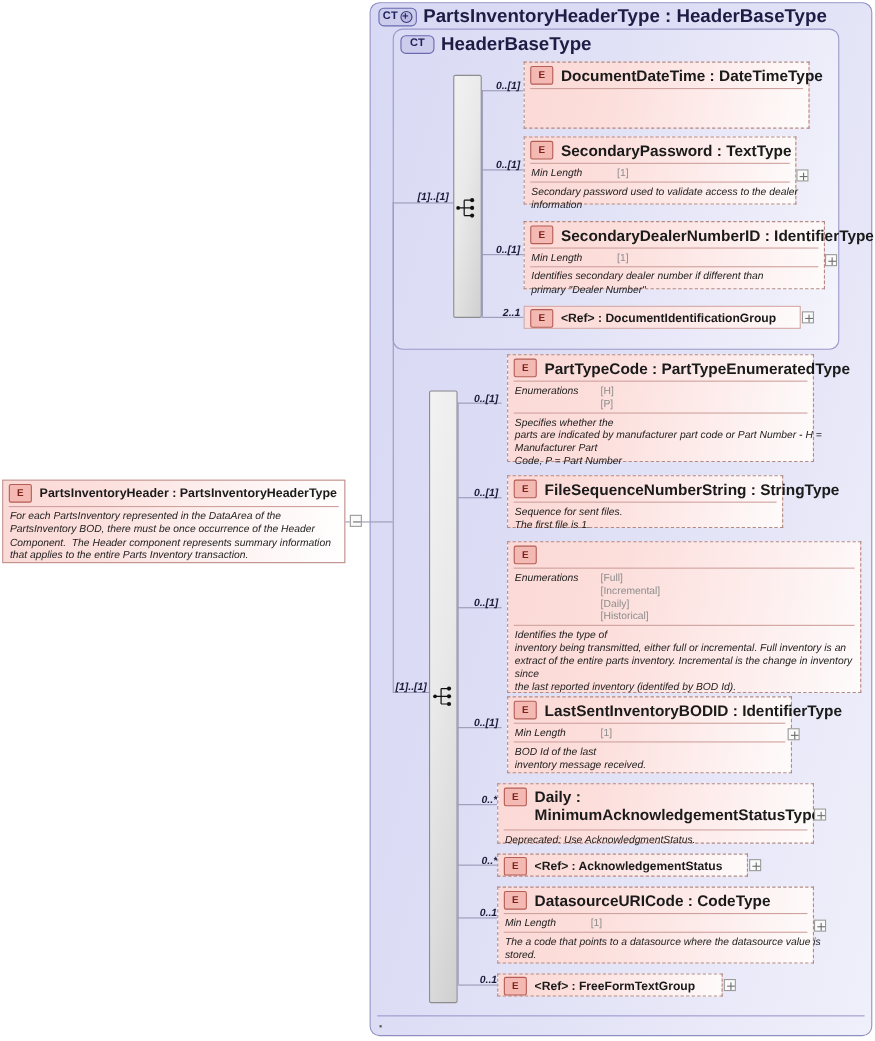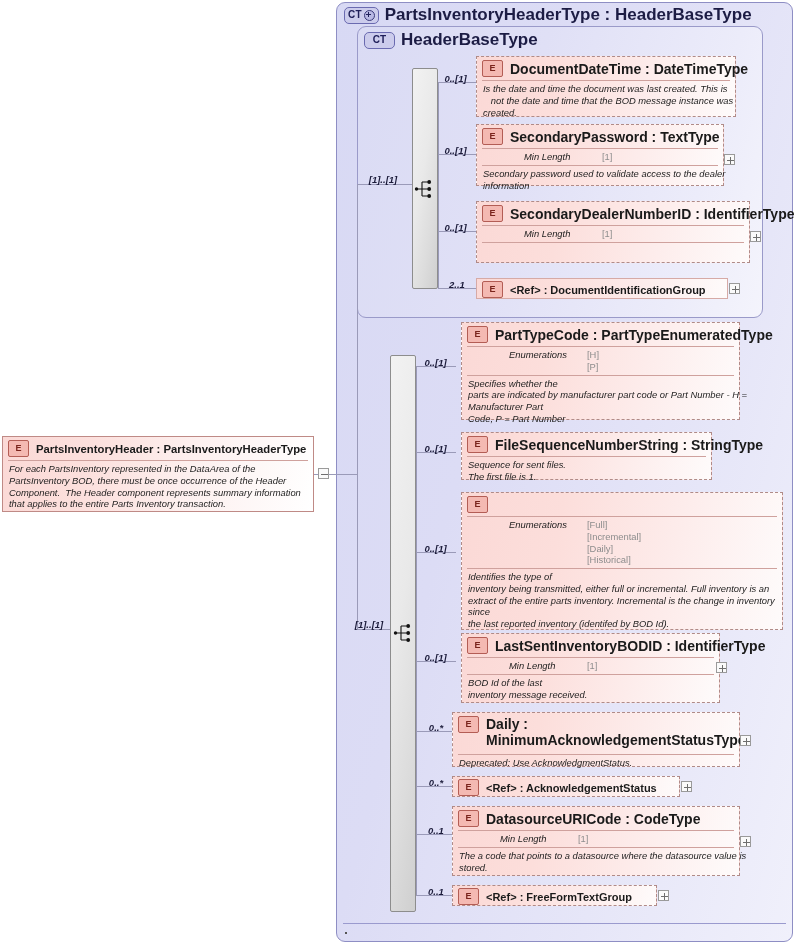--- a/index.html
+++ b/index.html
@@ -70,21 +70,21 @@
   .seq1-icon{left:414px;top:178px;}
   .seq2-icon{left:393px;top:622px;}
 
   
   .line-h{height:0;border-top:1px solid #9a9ab8;}
   .line-v{width:0;border-left:1px solid #9a9ab8;}
 
   
   .card{
     font-size:9.5px;font-style:italic;font-weight:bold;color:#1b1b3a;
-    white-space:nowrap;text-align:center;
+    white-space:nowrap;text-align:right;
   }
 
   
   .ebox{
     background:linear-gradient(100deg,#fbd9d6 0%,#fcdedb 30%,#fdeceb 65%,#fefbfb 100%);
     border:1px solid #c8928e;
   }
   .ebox.optional{border:1px dashed #b08b88;}
   .ebox.solid{border:1px solid #d6aaa6;}
 
@@ -98,21 +98,21 @@
     font-size:9px;font-weight:bold;color:#7a241c;
     display:flex;align-items:center;justify-content:center;line-height:1;
   }
   .e-name{
     font-size:14px;font-weight:bold;color:#1a1a1a;white-space:nowrap;
   }
   .e-name.wrap{white-space:normal;line-height:1.15;}
 
   .ebox-sep{height:0;border-top:1px solid #cfa19d;margin:0 5px;}
 
-  .facets{display:flex;padding:2px 6px 2px 6px;font-size:9.4px;margin-left:41px;}
+  .facets{display:flex;padding:2px 6px 2px 6px;font-size:9.4px;}
   .facet-label{font-style:italic;color:#1c1c1c;flex:none;width:78px;}
   .facet-vals{color:#8d8d8d;font-style:normal;line-height:1.25;}
   .facet-vals div{white-space:nowrap;}
 
   .doc{
     padding:2px 6px 4px 6px;
     font-size:9.4px;font-style:italic;color:#1d1d1d;line-height:1.25;
   }
   .doc div{white-space:pre;}
 
@@ -203,25 +203,20 @@
 <div class="abs card" style="left:438px;top:145px;width:35px;">0..[1]</div>
 <div class="abs card" style="left:438px;top:222px;width:35px;">0..[1]</div>
 <div class="abs card" style="left:441px;top:279px;width:32px;">2..1</div>
 
 <div class="abs ebox optional" style="left:476px;top:56px;width:260px;height:61px;">
   <div class="ebox-title">
     <span class="e-badge">E</span>
     <span class="e-name">DocumentDateTime : DateTimeType</span>
   </div>
   <div class="ebox-sep"></div>
-  <div class="doc">
-      <div>Is the date and time the document was last created. This is
-   not the date and time that the BOD message instance was
-created.</div>
-    </div>
 </div>
 
 <div class="abs ebox optional" style="left:476px;top:124px;width:248px;height:62px;">
   <div class="ebox-title">
     <span class="e-badge">E</span>
     <span class="e-name">SecondaryPassword : TextType</span>
   </div>
   <div class="ebox-sep"></div>
   <div class="facets">
     <span class="facet-label">Min Length</span>
@@ -243,20 +238,24 @@
     <span class="e-name">SecondaryDealerNumberID : IdentifierType</span>
   </div>
   <div class="ebox-sep"></div>
   <div class="facets">
     <span class="facet-label">Min Length</span>
     <span class="facet-vals">
         <div>[1]</div>
       </span>
   </div>
   <div class="ebox-sep"></div>
+  <div class="doc">
+      <div>Identifies secondary dealer number if different than
+primary "Dealer Number"</div>
+    </div>
 </div>
 <div class="abs expander plus" style="left:750px;top:231px;"></div>
 
 <div class="abs ebox solid" style="left:476px;top:278px;width:252px;height:21px;">
   <div class="ebox-title" style="padding:2px 5px;">
     <span class="e-badge">E</span>
     <span class="e-name" style="font-size:11px;">&lt;Ref&gt;        : DocumentIdentificationGroup</span>
   </div>
 </div>
 <div class="abs expander plus" style="left:729px;top:283px;"></div>

